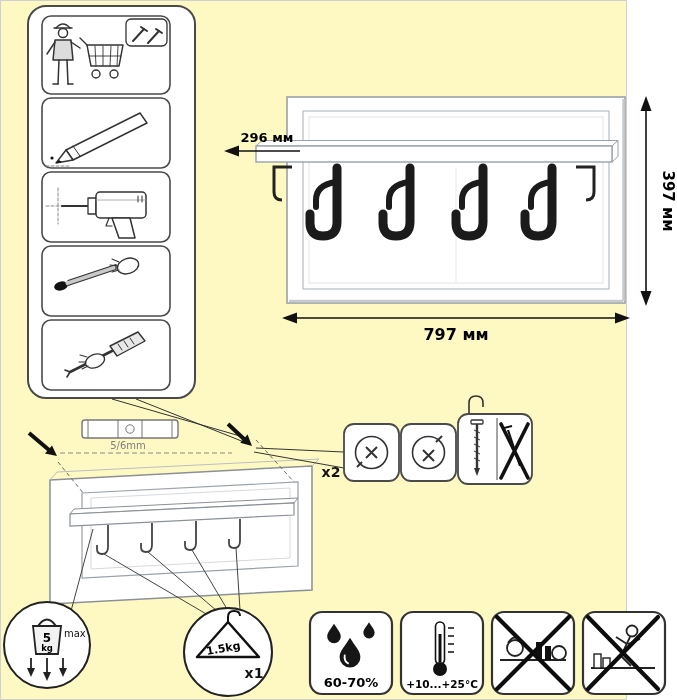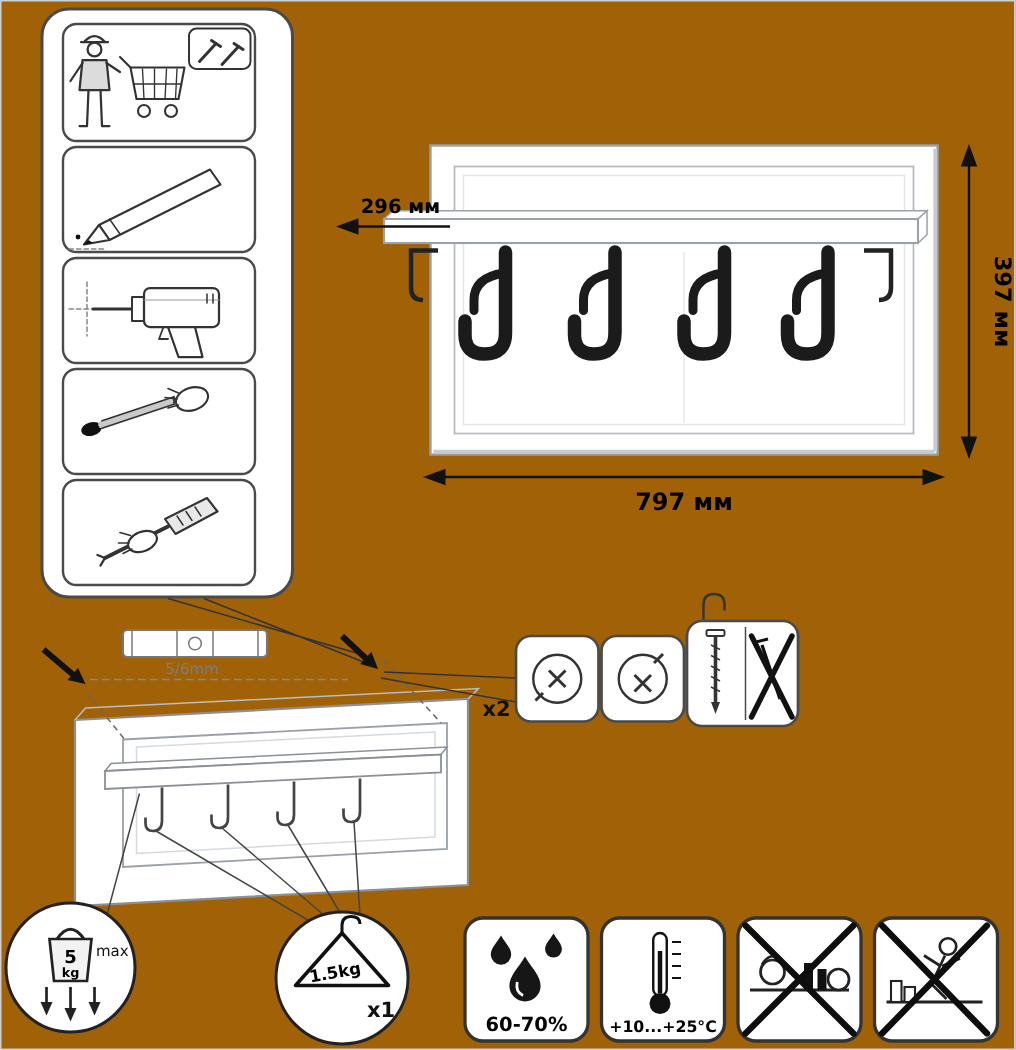--- a/index.html
+++ b/index.html
@@ -1,17 +1,17 @@
 <!DOCTYPE html>
 <html><head>
 <meta charset="utf-8">
 <style>
   html,body{margin:0;padding:0;background:#ffffff;}
   #sheet{
-    position:relative;width:677px;height:700px;background:#a16207;
+    position:relative;width:627px;height:700px;background:#fef9c3;
     box-shadow: inset 0 0 0 1px #d0d0d0;
     font-family:"DejaVu Sans", sans-serif;
   }
   svg{display:block;}
   text{font-family:"DejaVu Sans", sans-serif;fill:#000;}
   .dim{font-size:13px;font-weight:bold;text-anchor:middle;}
   .dim-v{font-size:15px;}
   .dim-b{font-size:16px;}
   .mark{font-size:10px;fill:#7e7e7e;text-anchor:middle;}
   .count{font-size:14px;font-weight:bold;text-anchor:middle;fill:#111;}

